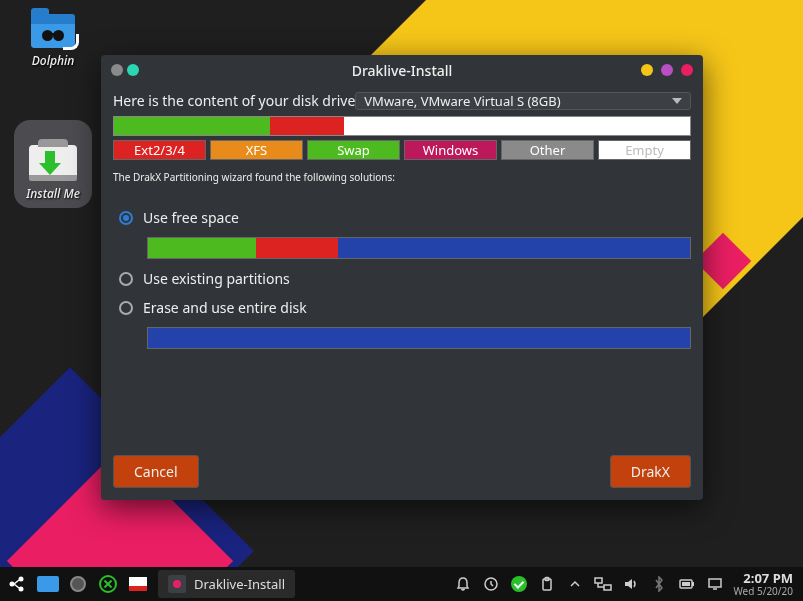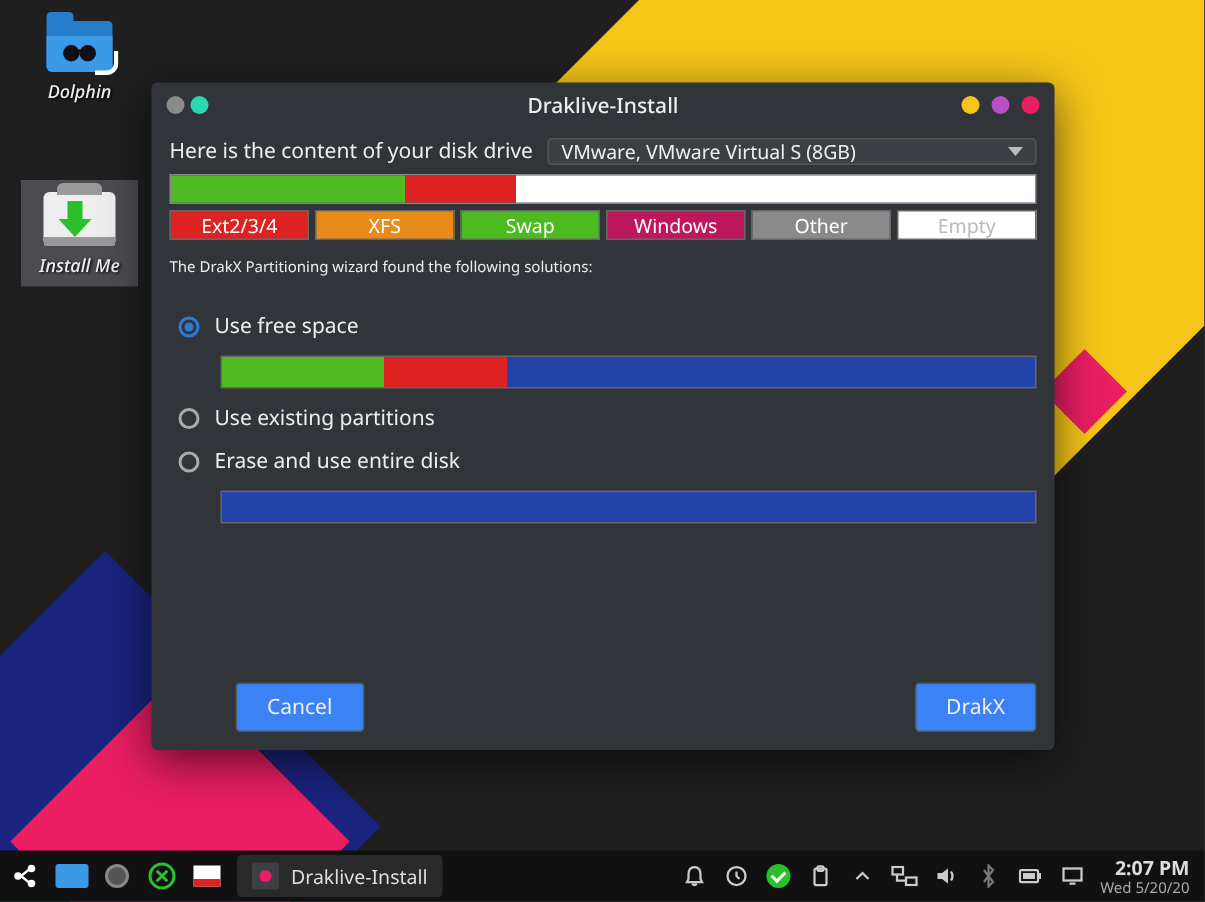--- a/index.html
+++ b/index.html
@@ -10,21 +10,21 @@
 .tri-yellow { position: absolute; top: -120px; right: -40px; width: 420px; height: 420px; background: #f5c518; transform: rotate(45deg); }
 .tri-blue { position: absolute; bottom: -80px; left: -60px; width: 260px; height: 260px; background: #1a237e; transform: rotate(45deg); }
 .tri-magenta { position: absolute; bottom: -40px; left: 40px; width: 160px; height: 160px; background: #e91e63; transform: rotate(45deg); }
 .tri-magenta2 { position: absolute; bottom: 320px; right: 60px; width: 40px; height: 40px; background: #e91e63; transform: rotate(45deg); }
 
 
 .desktop { position: absolute; top: 0; left: 0; width: 100%; height: calc(100% - 34px); }
 .desktop-icon { position: absolute; width: 78px; text-align: center; color: #eee; font-size: 12px; cursor: pointer; }
 .desktop-icon span { text-shadow: 1px 1px 2px #000; font-style: italic; font-weight: 500;}
 #icon-dolphin { top: 6px; left: 14px; }
-#icon-install { top: 120px; left: 14px; background: rgba(120,120,130,0.5); border-radius: 0; padding: 0 0 6px; }
+#icon-install { top: 120px; left: 14px; background: rgba(120,120,130,0.5); border-radius: 16px; padding: 17px 0 6px; }
 
 
 .folder { width: 44px; height: 34px; background: #267dcc; border-radius: 3px 3px 4px 4px; position: relative; margin: 8px auto 4px; }
 .folder::before { content:''; position:absolute; top:-6px; left:0; width:18px; height:8px; background:#267dcc; border-radius:3px 3px 0 0;}
 .folder::after { content:''; position:absolute; top:10px; left:0; right:0; height:24px; background:#3b9ae8; border-radius:0 0 4px 4px;}
 .glasses { position:absolute; top:14px; left:50%; transform:translateX(-50%); width:28px; height:12px; z-index:2;}
 .glasses .lens { width:11px; height:11px; border-radius:50%; background:#111; display:inline-block;}
 .glasses::after { content:''; position:absolute; top:5px; left:11px; width:6px; height:2px; background:#111;}
 .arrow-curl { position:absolute; bottom:-2px; right:-4px; width:16px; height:16px; border:3px solid #fff; border-top:none; border-left:none; border-radius:0 0 50% 0; z-index:3;}
 
@@ -39,21 +39,21 @@
 .window { position: absolute; top: 55px; left: 101px; width: 602px; height: 445px; background: #313438; border-radius: 4px; box-shadow: 0 8px 30px rgba(0,0,0,0.6); display:flex; flex-direction:column; }
 
 .titlebar { height: 30px; display:flex; align-items:center; padding: 0 10px; color:#eee; font-size:14px; position:relative; }
 .titlebar .t-left { display:flex; gap:4px; align-items:center;}
 .t-dot { width:12px; height:12px; border-radius:50%; }
 .titlebar .t-title { position:absolute; left:0; right:0; text-align:center; pointer-events:none; font-weight:500;}
 .titlebar .t-right { margin-left:auto; display:flex; gap:8px; }
 
 .win-body { padding: 6px 12px 12px; color:#eee; flex:1; display:flex; flex-direction:column; }
 
-.disk-row { display:flex; align-items:center; gap:10px; font-size:14px; margin-bottom:6px;justify-content:space-between;}
+.disk-row { display:flex; align-items:center; font-size:14px; margin-bottom:6px;justify-content:space-between;}
 .disk-row select, .dropdown { flex:1; background:#3c4044; color:#eee; border:1px solid #555; border-radius:3px; height:18px; padding:0 24px 0 8px; font-size:13px; position:relative; display:flex; align-items:center; cursor:pointer;}
 .dropdown::after { content:''; position:absolute; right:8px; top:50%; transform:translateY(-50%); width:0; height:0; border-left:5px solid transparent; border-right:5px solid transparent; border-top:6px solid #bbb;}
 
 .disk-bar { height:20px; display:flex; border:1px solid #888; margin-bottom:4px;}
 .disk-bar .seg { height:100%; }
 
 .legend { display:flex; gap:4px; margin-bottom:10px;}
 .legend .lg { flex:1; height:20px; border:1px solid #666; color:#fff; font-size:13px; display:flex; align-items:center; justify-content:center;}
 
 .solutions-label { font-size:10px; margin-bottom:24px;}
@@ -62,21 +62,21 @@
 .opt-row { display:flex; align-items:center; gap:10px; cursor:pointer;}
 .radio { width:14px; height:14px; border-radius:50%; border:2px solid #aaa; flex-shrink:0; position:relative;}
 .radio.checked { border-color:#2e7bd6;}
 .radio.checked::after { content:''; position:absolute; inset:2px; background:#2e7bd6; border-radius:50%;}
 .opt-label { font-size:14px;}
 
 .opt-bar { height:22px; display:flex; margin-left:28px; border:1px solid #666;}
 .opt-bar .seg { height:100%; }
 
 .footer { margin-top:auto; display:flex; justify-content:space-between; padding-top:12px;}
-.btn { background:#3b82f6; color:#eee; border:1px solid #555; border-radius:3px; padding:6px 20px; font-size:14px; cursor:pointer;margin-left:44px;}
+.btn { background:#c2410c; color:#eee; border:1px solid #555; border-radius:3px; padding:6px 20px; font-size:14px; cursor:pointer;}
 
 
 .taskbar { position:absolute; bottom:0; left:0; right:0; height:34px; background:#111; display:flex; align-items:center; color:#ddd; font-size:12px;}
 .tb-left { display:flex; align-items:center; gap:2px; padding:0 4px;}
 .tb-ico { width:28px; height:28px; display:flex; align-items:center; justify-content:center; cursor:pointer; border-radius:3px; position:relative;}
 .task-entry { display:flex; align-items:center; gap:8px; height:28px; padding:0 10px; margin-left:4px; background:#2a2a2a; border-radius:3px; cursor:pointer; font-size:13px;}
 .task-entry .mini { width:18px; height:18px; background:#3c4044; border-radius:2px; display:flex; align-items:center; justify-content:center;}
 .task-entry .mini::before{content:''; width:8px; height:8px; background:#e91e63; border-radius:50%;}
 .tb-right { margin-left:auto; display:flex; align-items:center; gap:8px; padding-right:10px;}
 .tb-right .sys { width:20px; height:20px; display:flex; align-items:center; justify-content:center; cursor:pointer;}

